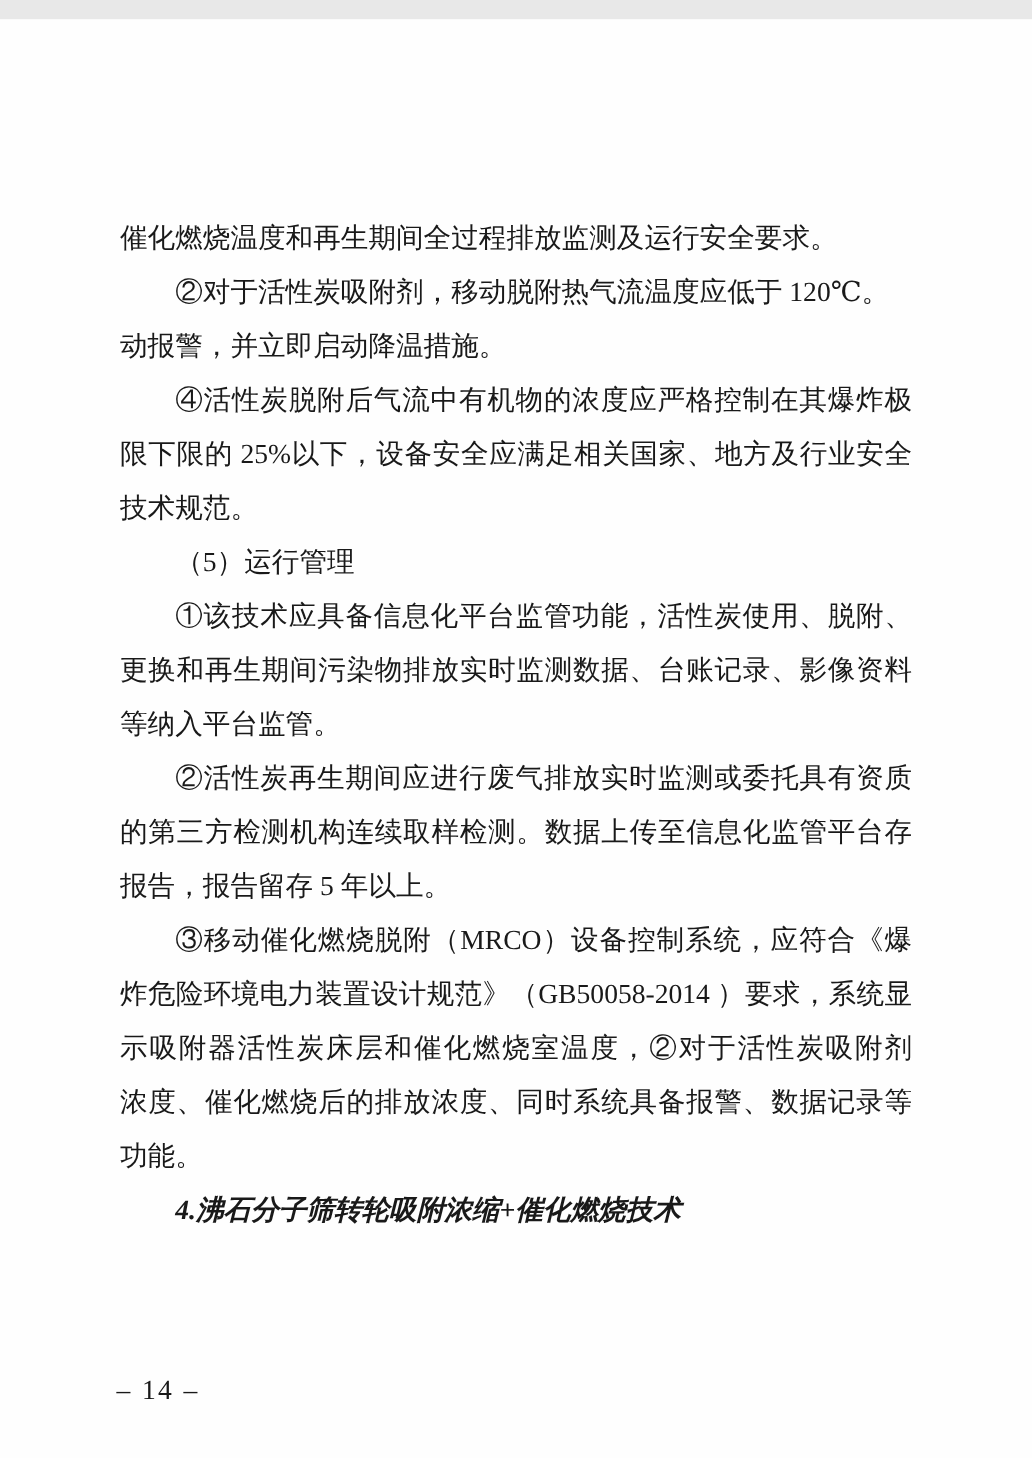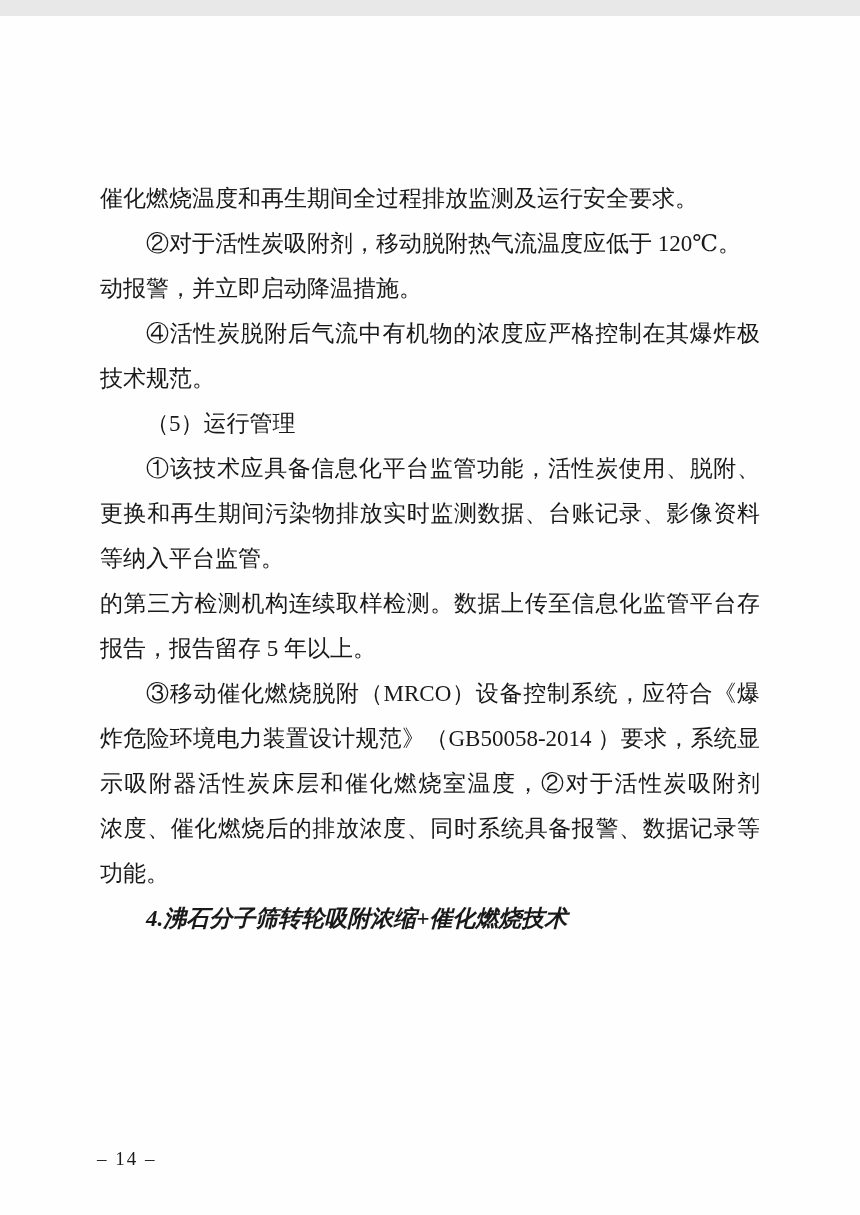--- a/index.html
+++ b/index.html
@@ -38,40 +38,42 @@
   }
   .line.heading {
     font-weight: bold;
     font-style: italic;
   }
   .footer {
     position: absolute;
     left: 97px;
     top: 1128px;
     font-family: "Liberation Serif", "DejaVu Serif", serif;
-    font-size: 19px;
+    font-size: 23px;
     line-height: 30px;
     letter-spacing: 2px;
     color: #191919;
   }
 </style>
 </head>
 <body>
 
 <div class="page">
   <main class="text-block">
       <div class="line">催化燃烧温度和再生期间全过程排放监测及运行安全要求。</div>
       <div class="line indent">②对于活性炭吸附剂，移动脱附热气流温度应低于 120℃。</div>
       <div class="line">动报警，并立即启动降温措施。</div>
       <div class="line just indent">④活性炭脱附后气流中有机物的浓度应严格控制在其爆炸极</div>
+      <div class="line just">限下限的 25%以下，设备安全应满足相关国家、地方及行业安全</div>
       <div class="line">技术规范。</div>
       <div class="line indent">（5）运行管理</div>
       <div class="line just indent">①该技术应具备信息化平台监管功能，活性炭使用、脱附、</div>
       <div class="line just">更换和再生期间污染物排放实时监测数据、台账记录、影像资料</div>
       <div class="line">等纳入平台监管。</div>
+      <div class="line just indent">②活性炭再生期间应进行废气排放实时监测或委托具有资质</div>
       <div class="line just">的第三方检测机构连续取样检测。数据上传至信息化监管平台存</div>
       <div class="line">报告，报告留存 5 年以上。</div>
       <div class="line just indent">③移动催化燃烧脱附（MRCO）设备控制系统，应符合《爆</div>
       <div class="line just">炸危险环境电力装置设计规范》（GB50058-2014 ）要求，系统显</div>
       <div class="line just">示吸附器活性炭床层和催化燃烧室温度，②对于活性炭吸附剂</div>
       <div class="line just">浓度、催化燃烧后的排放浓度、同时系统具备报警、数据记录等</div>
       <div class="line">功能。</div>
       <div class="line heading indent">4.沸石分子筛转轮吸附浓缩+催化燃烧技术</div>
     </main>
   <footer class="footer">

